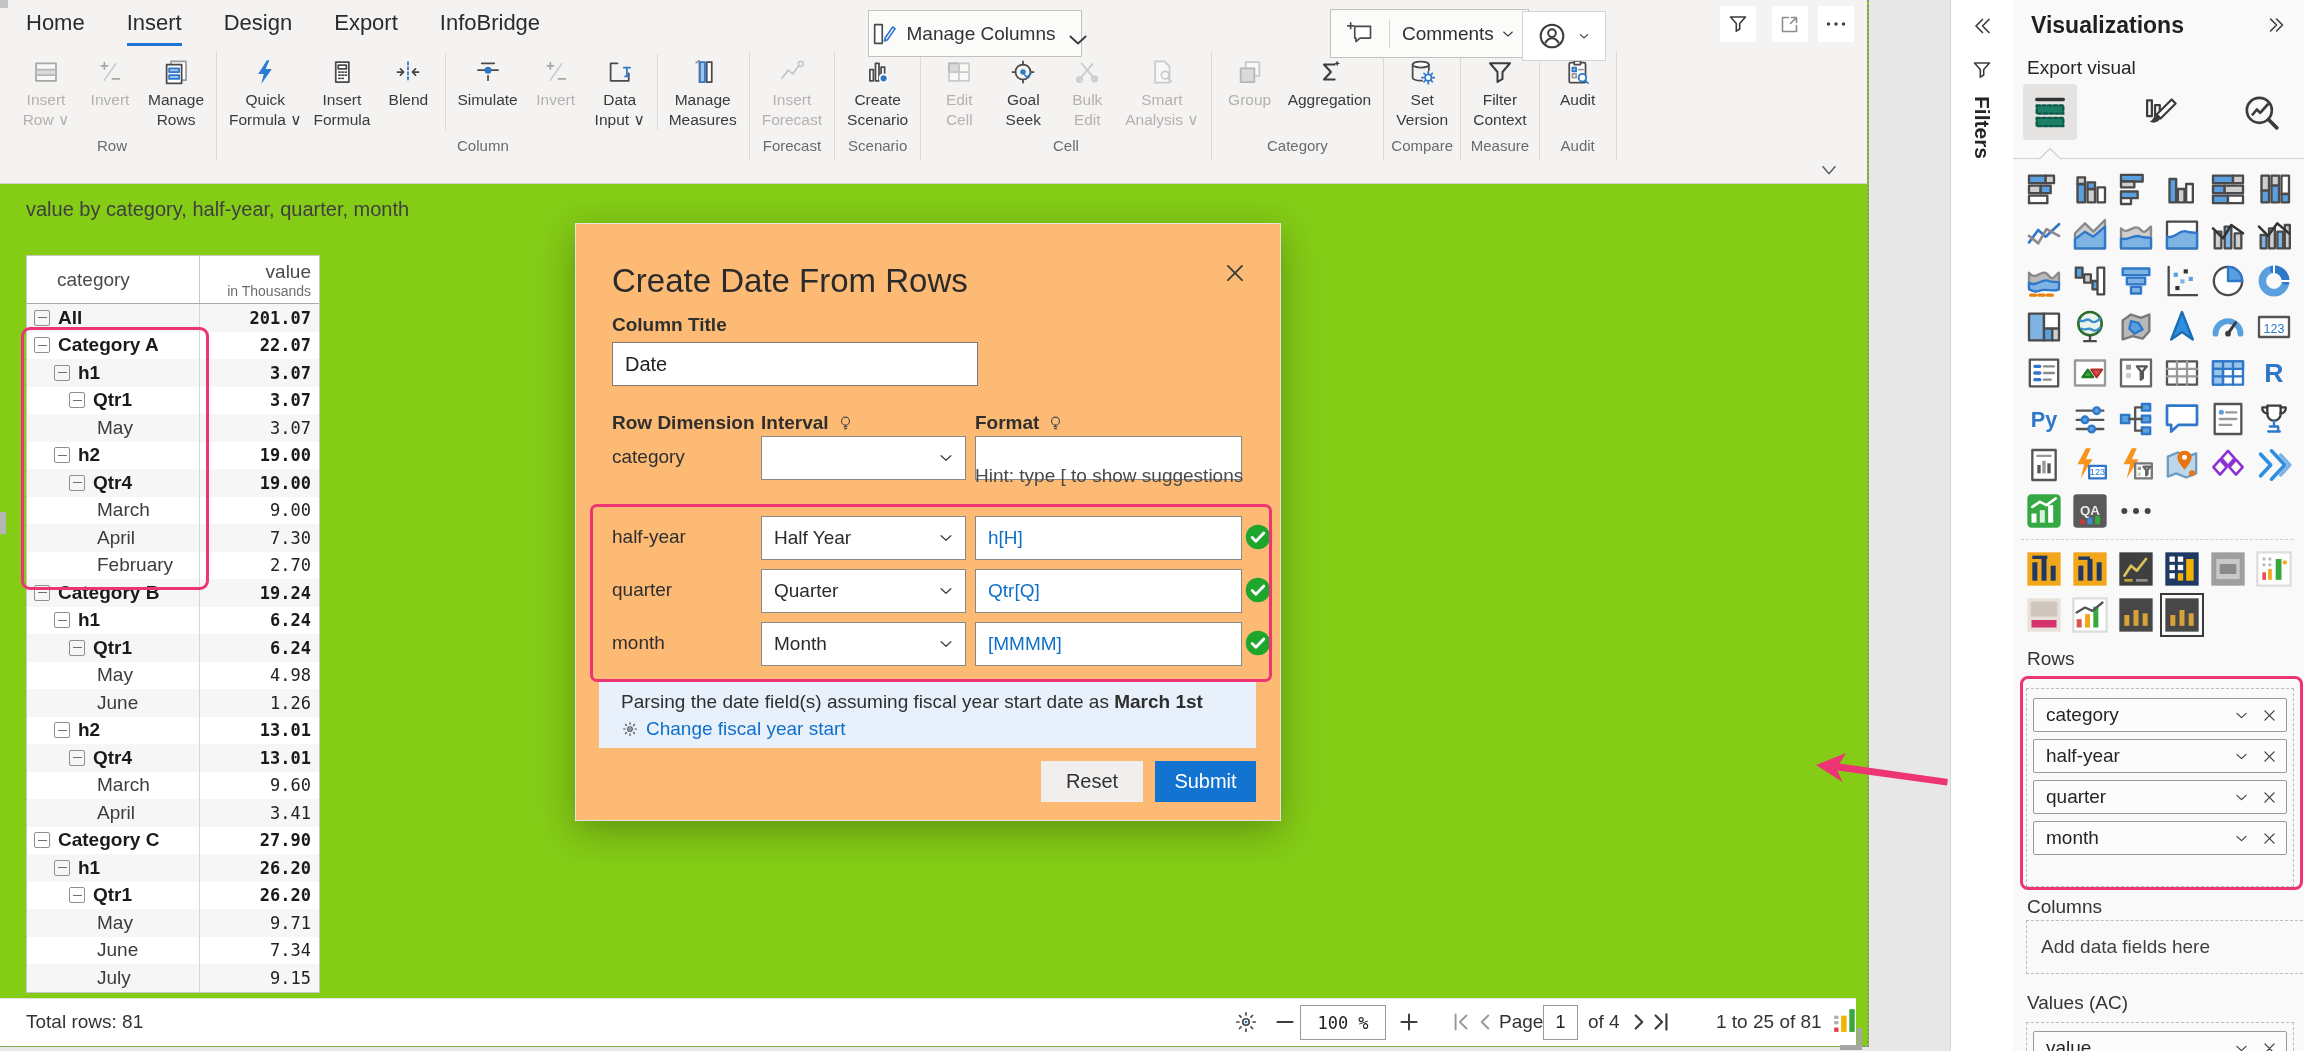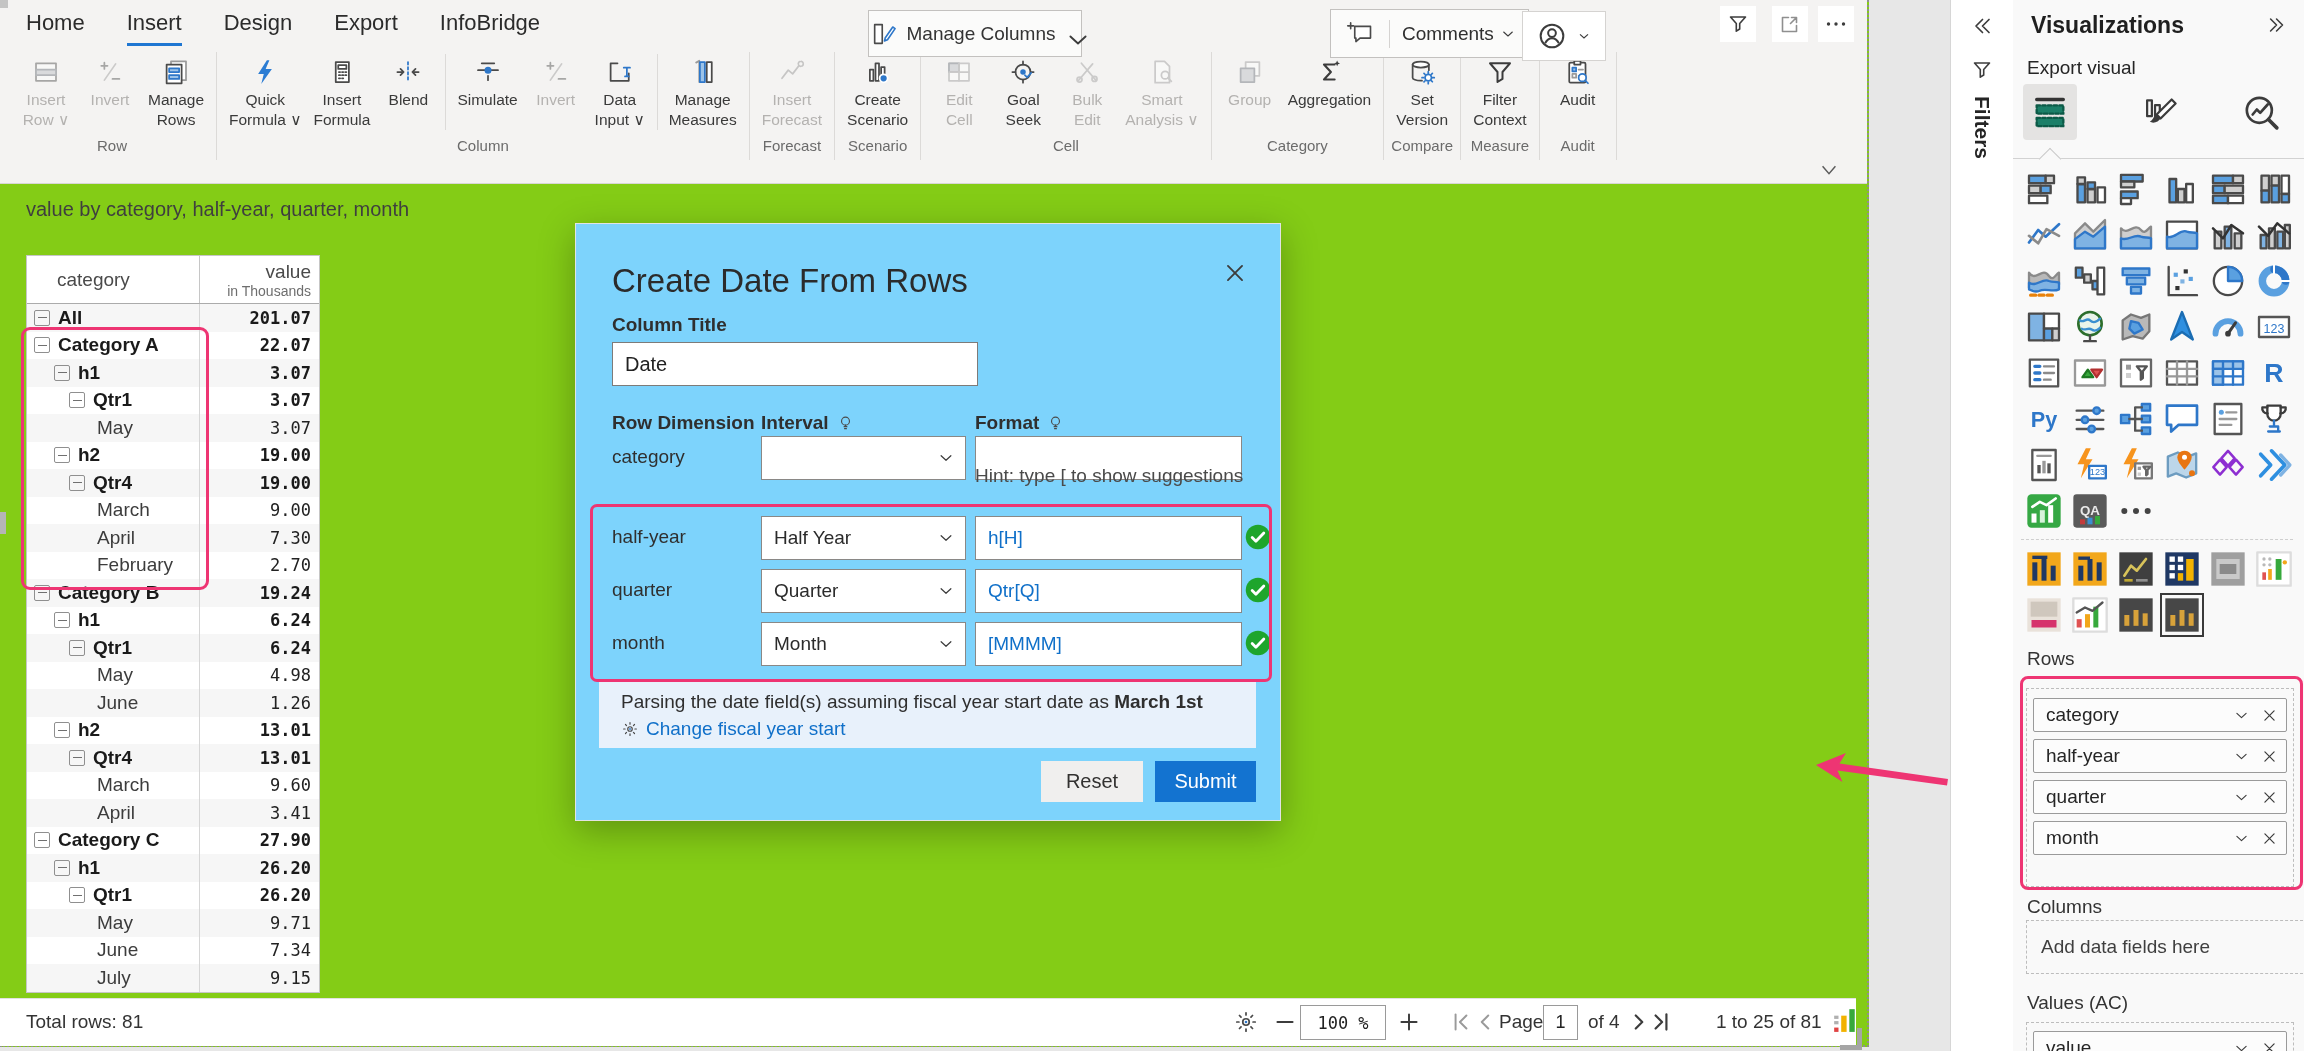--- a/index.html
+++ b/index.html
@@ -69,21 +69,21 @@
   .zoombox{position:absolute;left:1300px;top:6px;width:84px;height:33px;border:1px solid #9a9a9a;display:flex;align-items:center;justify-content:center;
            font-family:"DejaVu Sans Mono",monospace;font-size:17px;color:#222;}
   .pagebox{position:absolute;left:1543px;top:6px;width:33px;height:33px;border:1px solid #9a9a9a;display:flex;align-items:center;justify-content:center;font-size:18px;color:#222;}
   .stext{position:absolute;top:12px;}
   .slogo{position:absolute;left:1832px;top:8px;width:26px;height:28px;}
   
   .h-tl{position:absolute;left:0;top:0;width:8px;height:8px;background:#c4c4c4;}
   .h-ml{position:absolute;left:0;top:512px;width:6px;height:22px;background:#b5b5b5;}
   .h-br{position:absolute;left:1840px;top:1028px;width:17px;height:17px;border-right:5px solid #a5a5a5;border-bottom:5px solid #a5a5a5;z-index:8;}
   
-  .modal{position:absolute;left:575px;top:223px;width:704px;height:596px;background:#7dd3fc;z-index:10;
+  .modal{position:absolute;left:575px;top:223px;width:704px;height:596px;background:#fdba74;z-index:10;
          box-shadow:0 10px 34px rgba(0,0,0,.28);border:1px solid #e3e3e3;font-size:19px;color:#2f2f2f;}
   .m-title{position:absolute;left:36px;top:38px;font-size:33px;color:#2b2b2b;}
   .m-close{position:absolute;right:30px;top:36px;width:28px;height:28px;cursor:pointer;}
   .m-close svg{width:26px;height:26px;}
   .m-label{position:absolute;font-weight:bold;color:#2f2f2f;}
   .m-ct-input{position:absolute;left:36px;top:118px;width:352px;height:42px;border:1px solid #7d7b79;display:flex;align-items:center;padding-left:12px;font-size:20px;color:#222;background:#fff;}
   .m-heads{position:absolute;left:0;top:188px;width:100%;height:24px;}
   .m-heads .hd{position:absolute;font-weight:bold;display:flex;align-items:center;gap:7px;}
   .m-heads svg{width:19px;height:19px;}
   .m-catrows,.m-box-rows{position:absolute;}

